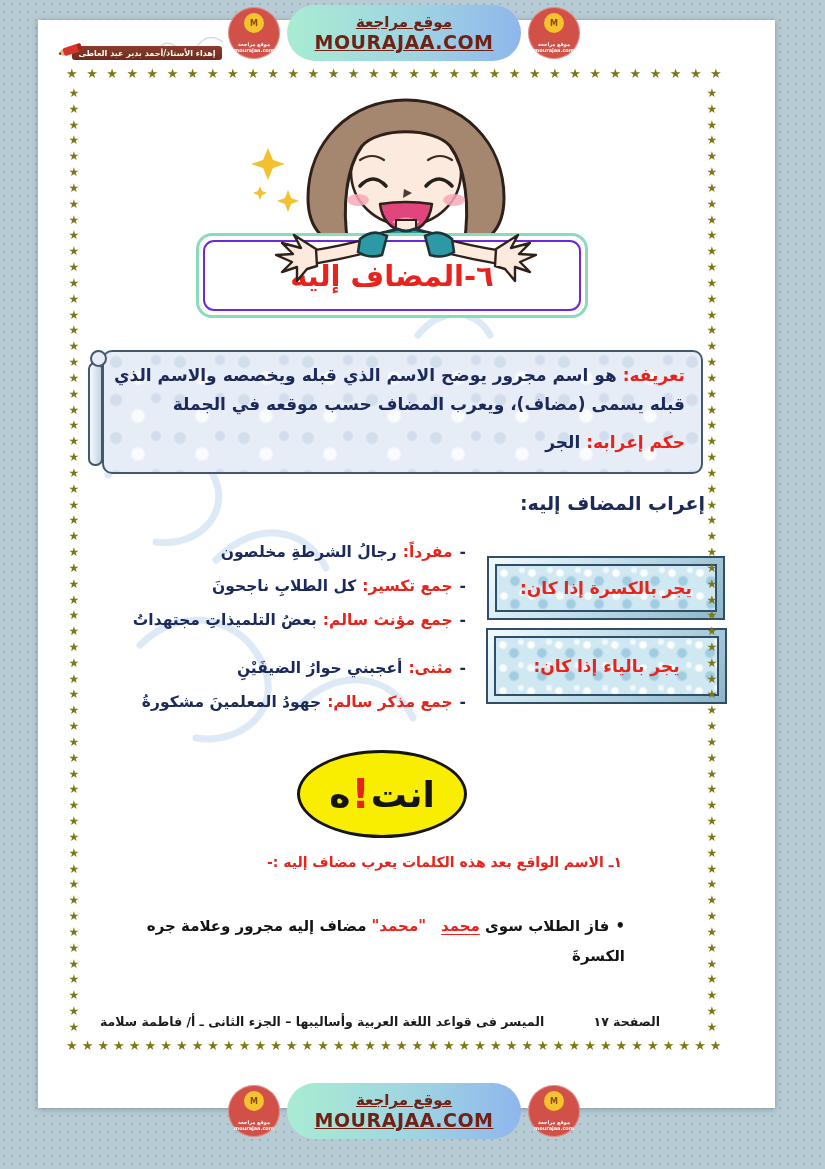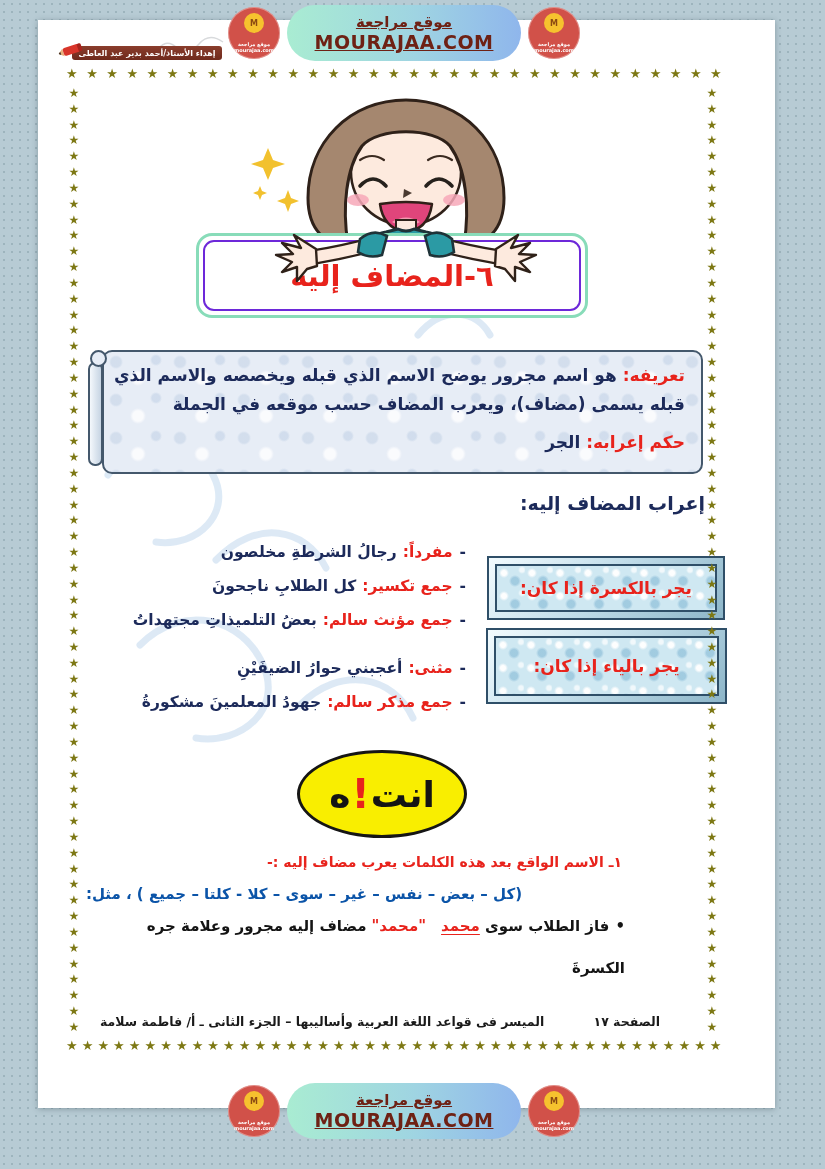--- a/index.html
+++ b/index.html
@@ -115,21 +115,21 @@
   
   .note-rule { position:absolute; left:300px; top:854px; width:322px; z-index:3; direction:rtl; text-align:left; font-size:14px; font-weight:800; color:#e8231c; white-space:nowrap; }
   .note-words { position:absolute; left:200px; top:885px; width:322px; z-index:3; direction:rtl; text-align:right; font-size:15px; font-weight:800; color:#0b54a8; white-space:nowrap; }
   .bullet-block { position:absolute; left:90px; top:917px; width:535px; z-index:3; direction:rtl; }
   .bullet-block .row1 { display:flex; justify-content:space-between; align-items:flex-start; }
   .bullet-block .sent { font-size:15px; font-weight:700; color:#141414; white-space:nowrap; }
   .bullet-block .bullet { margin-left:6px; }
   .bullet-block .uword { color:#e8231c; text-decoration:underline; text-underline-offset:3px;margin-top:25px; }
   .bullet-block .expl { width:336px; text-align:right; font-size:15px; font-weight:700; color:#141414; white-space:nowrap; }
   .bullet-block .qword { color:#e8231c; margin-left:5px; }
-  .bullet-block .row2 { margin-top:24px; text-align:right; padding-left:345px; font-size:15px; font-weight:700; color:#141414; }
+  .bullet-block .row2 { margin-top:12px; text-align:right; padding-left:345px; font-size:15px; font-weight:700; color:#141414; }
   
   .footer-line { position:absolute; left:100px; top:1014px; width:560px; z-index:3; direction:rtl; display:flex; justify-content:space-between; font-size:12.5px; font-weight:700; color:#1a1a1a; }
 </style>
 </head>
 <body>
 
 <div id="root">
 
   <div class="page"></div>
 
@@ -456,21 +456,20 @@
     <div class="b3d-in">يجر بالياء إذا كان:</div>
   </div>
 
   <div class="attn">
     <span>انت</span>
       <span class="mark">!</span>
       <span>ه</span>
   </div>
 
   <div class="note-rule">١ـ الاسم الواقع بعد هذه الكلمات يعرب مضاف إليه :-</div>
-  <div class="note-words">(كل – بعض – نفس – غير – سوى – كلا - كلتا – جميع ) ، مثل:</div>
 
   <div class="bullet-block">
     <div class="row1">
       <span class="sent"><span class="bullet">•</span><span>فاز الطلاب سوى</span> <span class="uword">محمد</span></span>
       <span class="expl"><span class="qword">"محمد"</span><span>مضاف إليه مجرور وعلامة جره</span></span>
     </div>
     <div class="row2">الكسرةَ</div>
   </div>
 
   <div class="footer-line">

